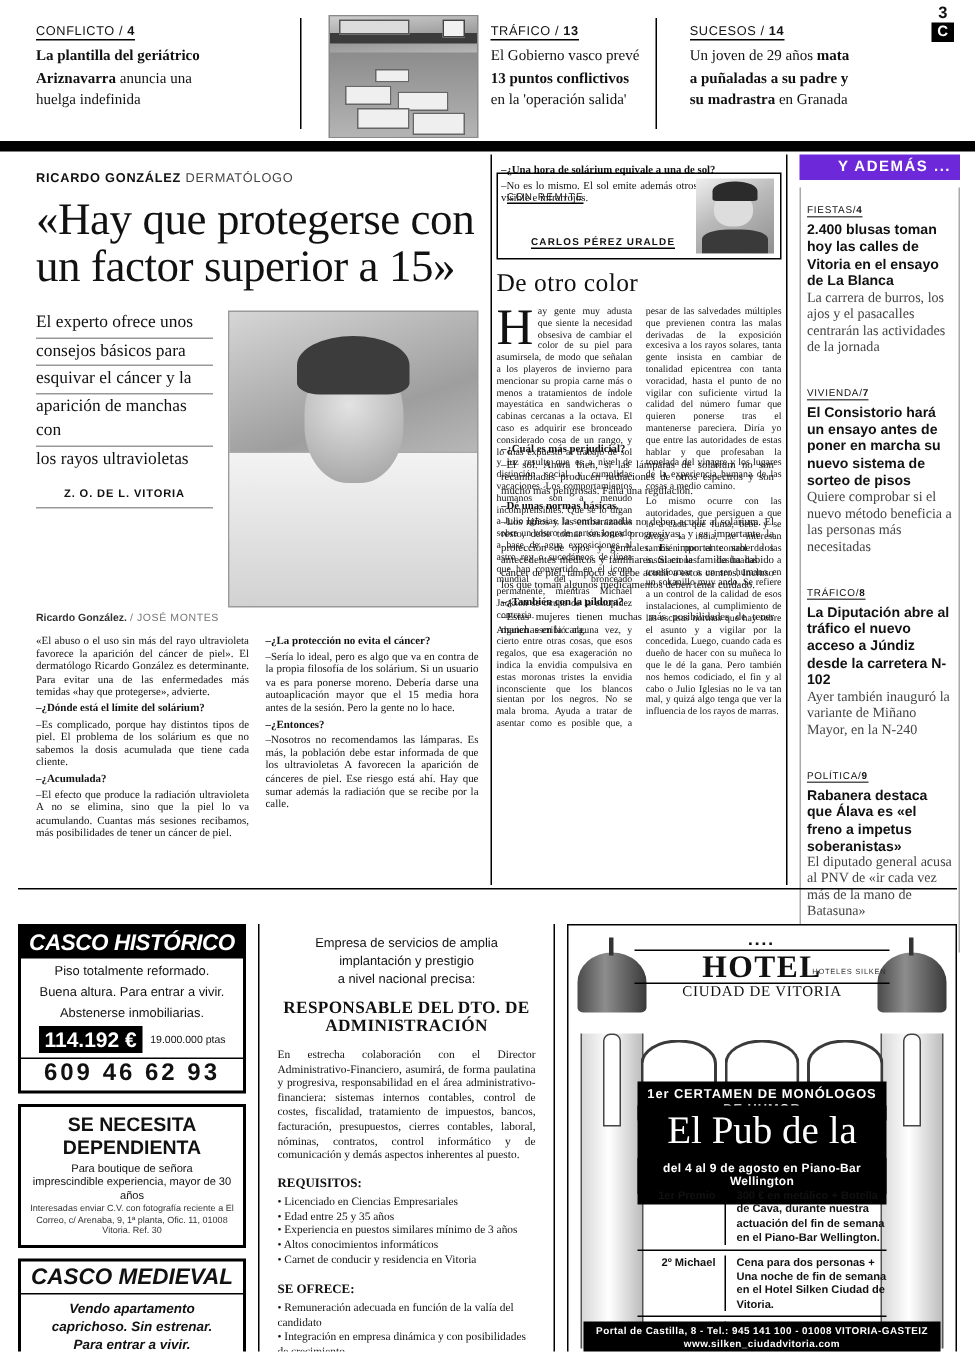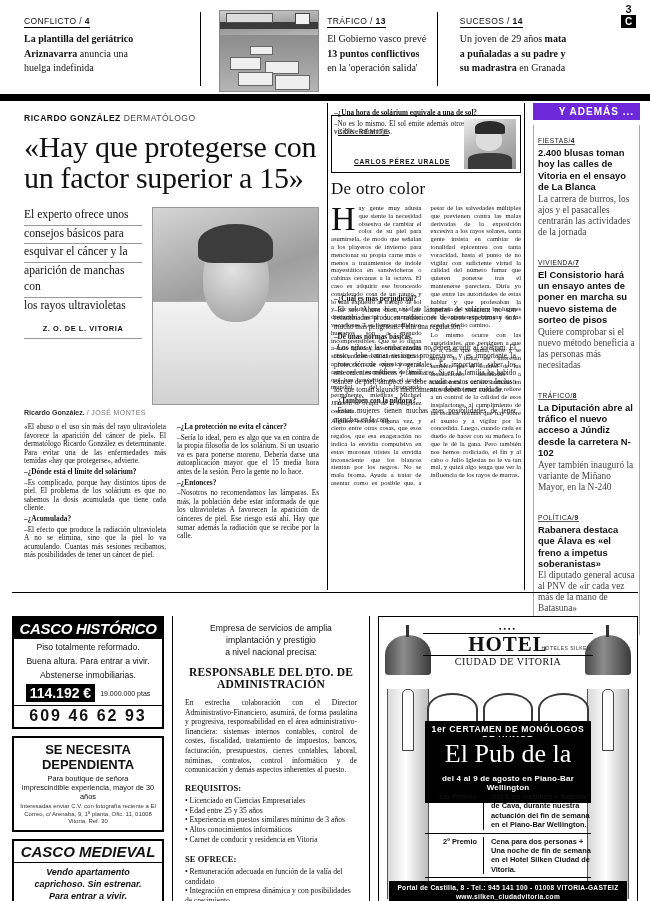--- a/index.html
+++ b/index.html
@@ -437,21 +437,21 @@
           </div>
         <div class="band">1er CERTAMEN DE MONÓLOGOS DE HUMOR</div>
         <div class="pub">El Pub de la Comedia</div>
         <div class="dates">del 4 al 9 de agosto en Piano-Bar Wellington</div>
         <div class="prizes">
           <div class="prow">
             <div class="pl">1er Premio</div>
             <div class="pr">300 € en metálico + Botella de Cava, durante nuestra actuación del fin de semana en el Piano-Bar Wellington.</div>
           </div>
           <div class="prow">
-            <div class="pl">2º Premio</div>
+            <div class="pl">2º Michael</div>
             <div class="pr">Cena para dos personas + Una noche de fin de semana en el Hotel Silken Ciudad de Vitoria.</div>
           </div>
           <div class="prow">
             <div class="pl">3er Premio</div>
             <div class="pr">Cena para dos personas en nuestro Restaurante.</div>
           </div>
           <div class="pnote">NOTA: Bases del Certamen depositadas en Recepción del Hotel Silken Ciudad de Vitoria. Inscripción hasta el 3 de agosto.</div>
         </div>
         <div class="foot">
           <span>Portal de Castilla, 8 - Tel.: 945 141 100 - 01008 VITORIA-GASTEIZ</span><br>

